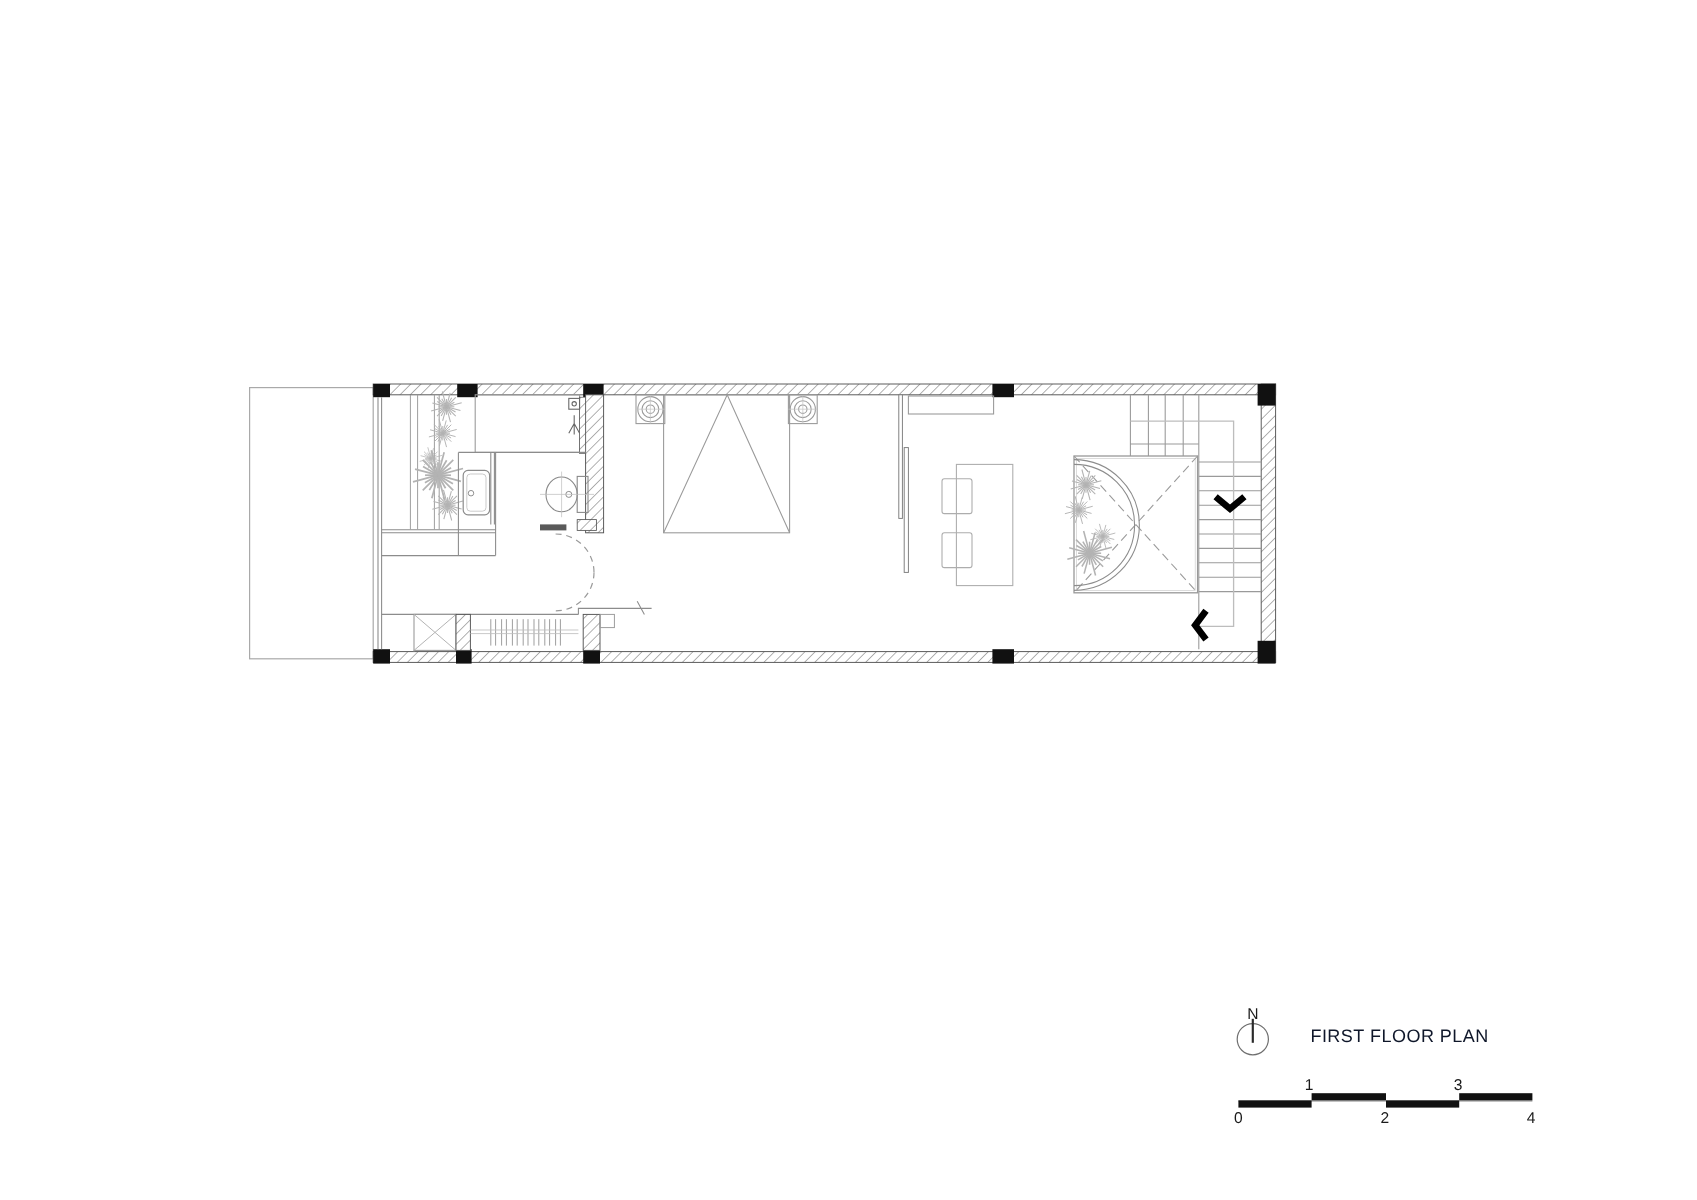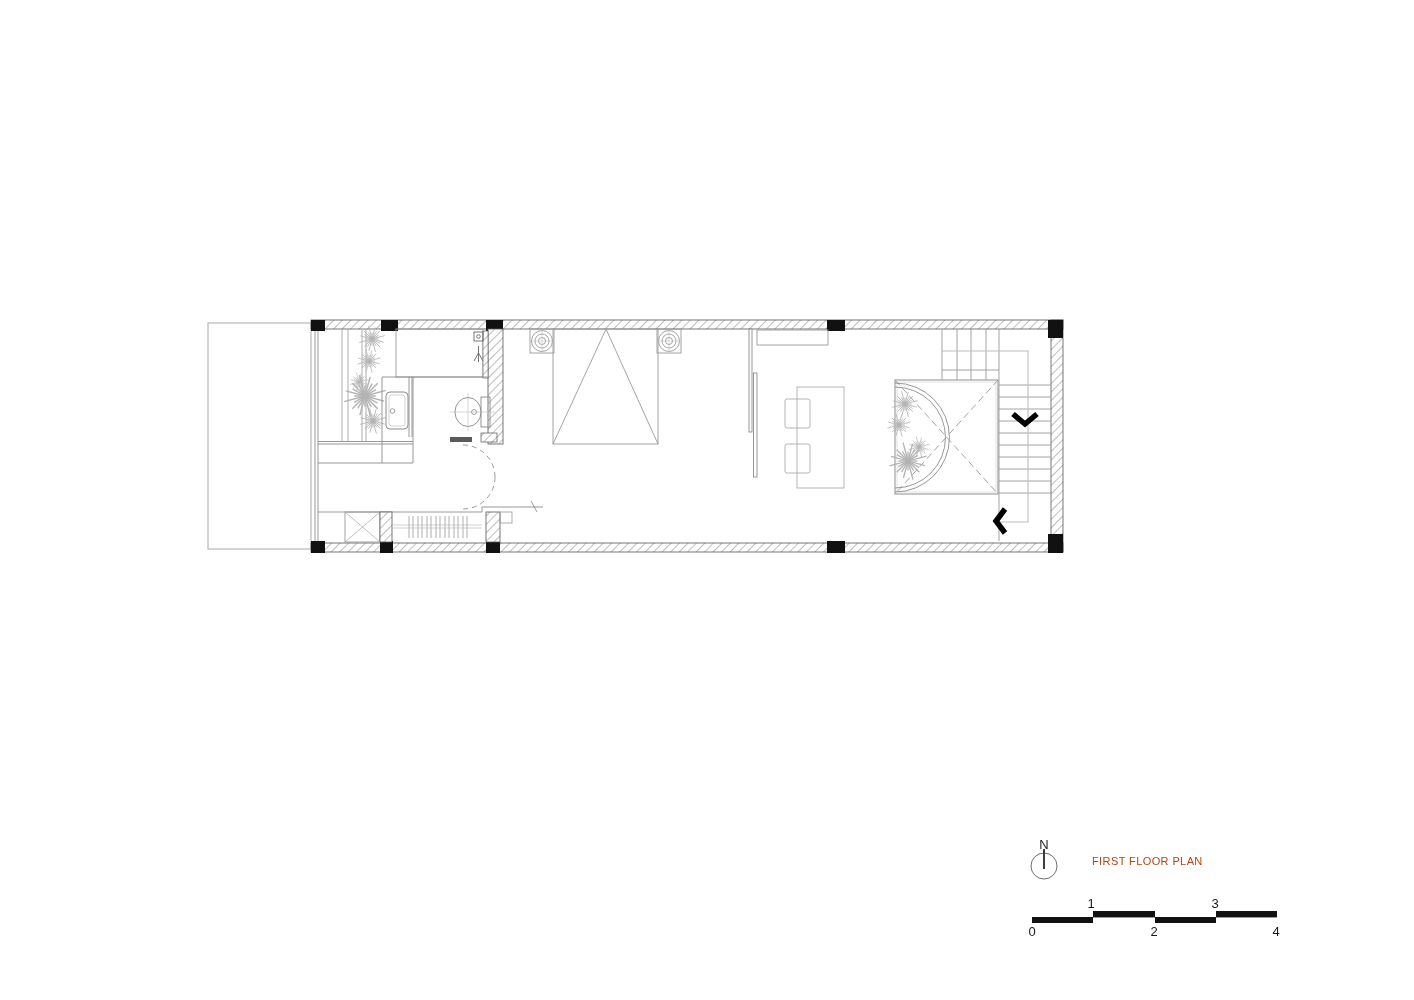--- a/index.html
+++ b/index.html
@@ -1,20 +1,20 @@
 <!DOCTYPE html>
 <html><head>
 <meta charset="utf-8">
 <style>
   html,body{margin:0;padding:0;background:#ffffff;}
   .canvas{position:relative;width:1414px;height:1000px;background:#fff;overflow:hidden;
           font-family:"Liberation Sans",sans-serif;color:#1a1a1a;}
   .plan-svg{position:absolute;left:0;top:0;}
   .lbl{position:absolute;font-size:13px;line-height:1;color:#1a1a1a;transform:translateX(-50%);white-space:nowrap;}
-  .title{position:absolute;left:1092px;top:855px;font-size:11px;letter-spacing:.4px;color:#c2410c;text-align:center;}
+  .title{position:absolute;left:1092px;top:855px;font-size:15px;letter-spacing:.4px;color:#0f172a;text-align:center;}
   .north-label{position:absolute;left:1044px;top:837px;font-size:13px;transform:translateX(-50%);}
   .scalebar{position:absolute;left:1032px;top:911px;width:245px;height:12px;}
   .scalebar .mid{position:absolute;left:0;top:5.6px;width:245px;height:1px;background:#9a9a9a;}
   .scalebar .seg{position:absolute;height:6px;background:#111;}
   .seg.t1{left:61px;top:0;width:62px;}
   .seg.t3{left:184px;top:0;width:61px;}
   .seg.b0{left:0;top:6px;width:61px;}
   .seg.b2{left:123px;top:6px;width:61px;}
 </style>
 </head>

